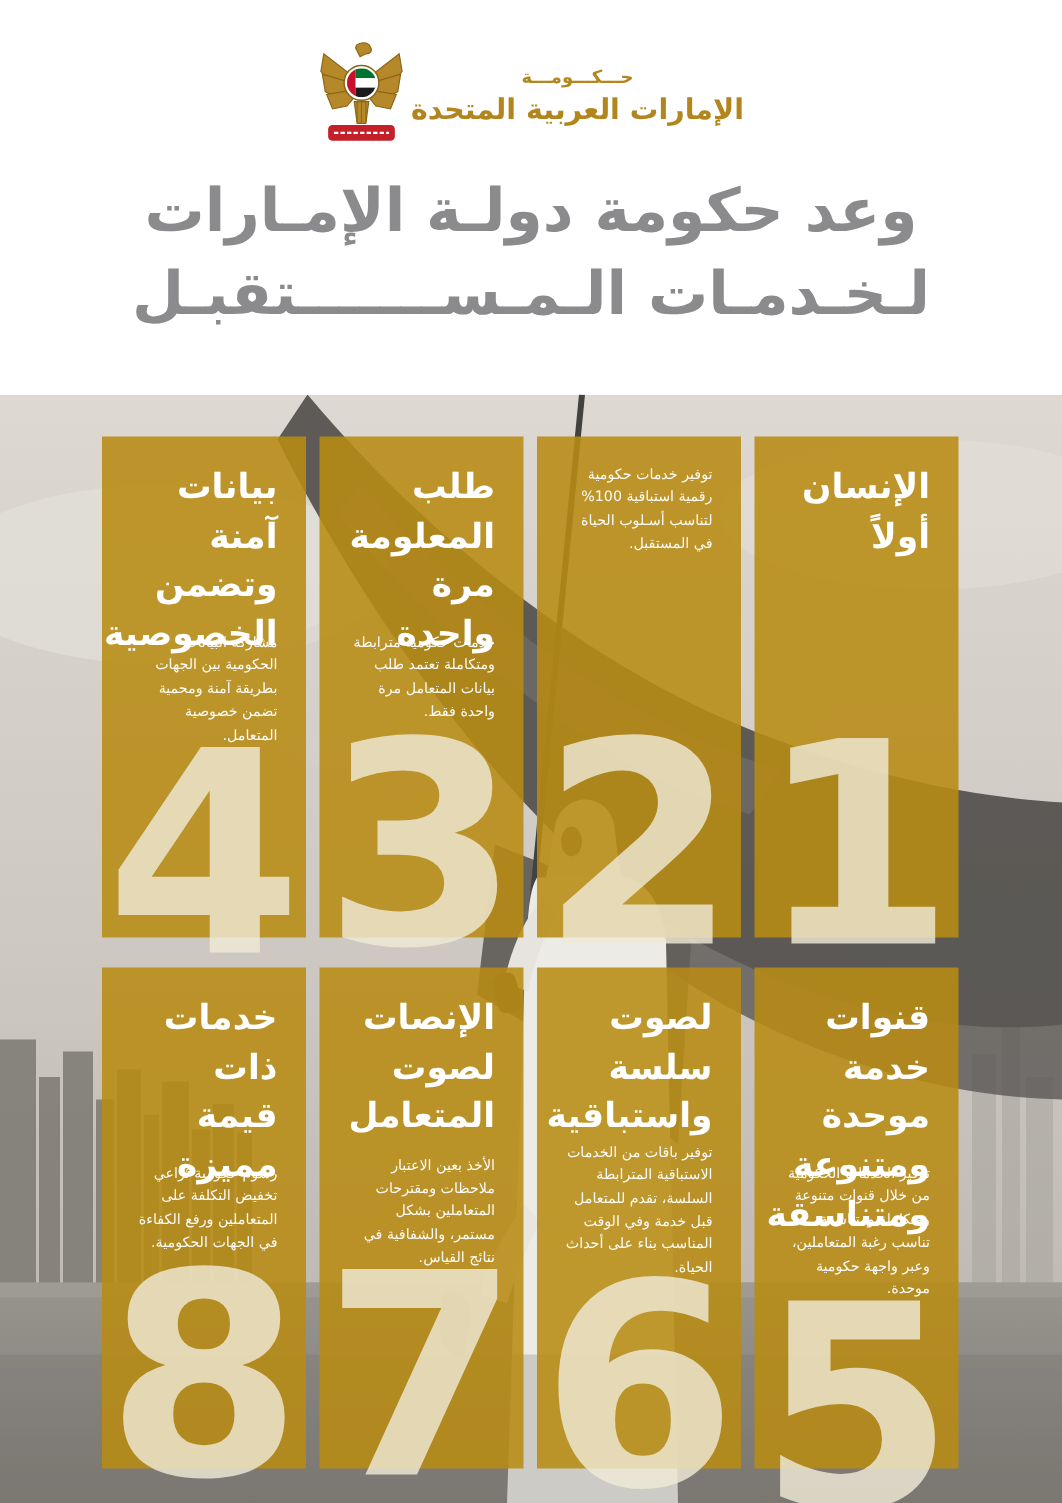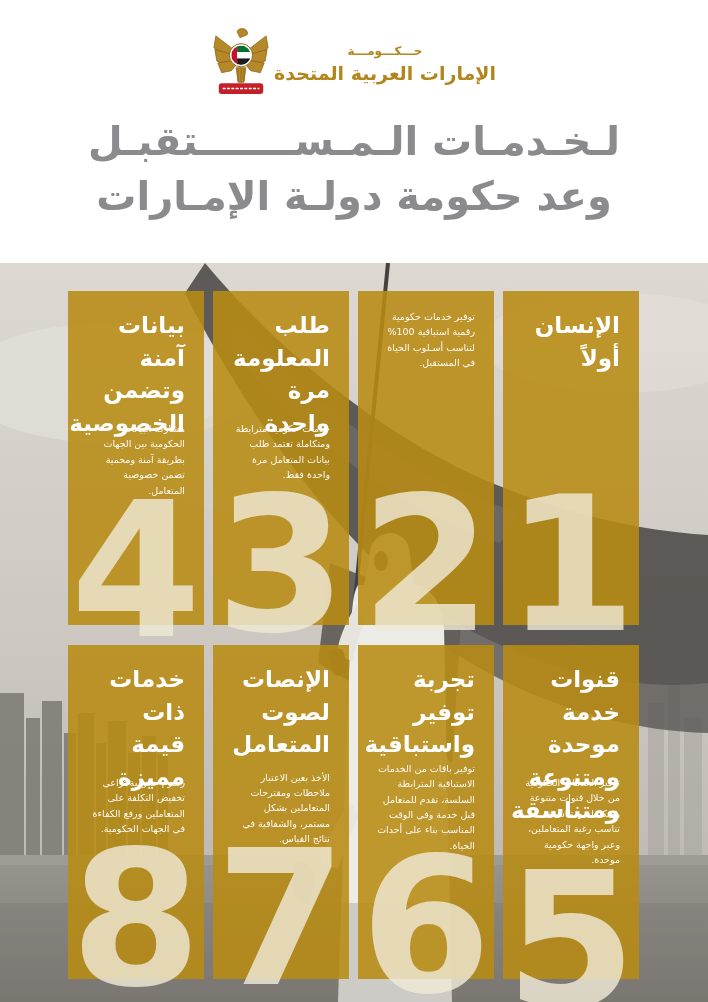--- a/index.html
+++ b/index.html
@@ -92,22 +92,22 @@
           <rect x="7" y="59" width="46" height="11" rx="3" fill="#c3202a"></rect>
           <path d="M11,64.5 H49" stroke="#ffffff" stroke-width="1.6" stroke-dasharray="3 1.5"></path>
         </svg>
       </span>
       <div class="logo-text">
         <div class="logo-line1">حـــكـــومـــة</div>
         <div class="logo-line2">الإمارات العربية المتحدة</div>
       </div>
     </div>
     <div class="main-title">
+      <div>وعد حكومة دولـة الإمـارات</div>
       <div>لـخـدمـات الـمـســـــــتقبـل</div>
-      <div>وعد حكومة دولـة الإمـارات</div>
     </div>
   </div>
 
   <div class="photo">
     <svg width="708" height="739" viewBox="0 0 708 739">
       <defs>
         <linearGradient id="sky" x1="0" y1="0" x2="0" y2="1">
           <stop offset="0" stop-color="#ddd9d2"></stop>
           <stop offset="0.5" stop-color="#cdc9c2"></stop>
           <stop offset="1" stop-color="#b7b3ac"></stop>
@@ -201,21 +201,21 @@
     <div class="card">
       <div class="card-title">قنوات خدمة
 موحدة
 ومتنوعة
 ومتناسقة</div>
       <div class="card-body">توفير الخدمات الحكومية من خلال قنوات متنوعة ومتكاملة ومتناسقة تناسب رغبة المتعاملين، وعبر واجهة حكومية موحدة.</div>
       <div class="card-number">5</div>
     </div>
 
     <div class="card">
-      <div class="card-title">تجربة توفير
+      <div class="card-title">لصوت سلسة
 واستباقية</div>
       <div class="card-body">توفير باقات من الخدمات الاستباقية المترابطة السلسة، تقدم للمتعامل قبل خدمة وفي الوقت المناسب بناء على أحداث الحياة.</div>
       <div class="card-number">6</div>
     </div>
 
     <div class="card">
       <div class="card-title">الإنصات
 لصوت
 المتعامل</div>
       <div class="card-body">الأخذ بعين الاعتبار ملاحظات ومقترحات المتعاملين بشكل مستمر، والشفافية في نتائج القياس.</div>

